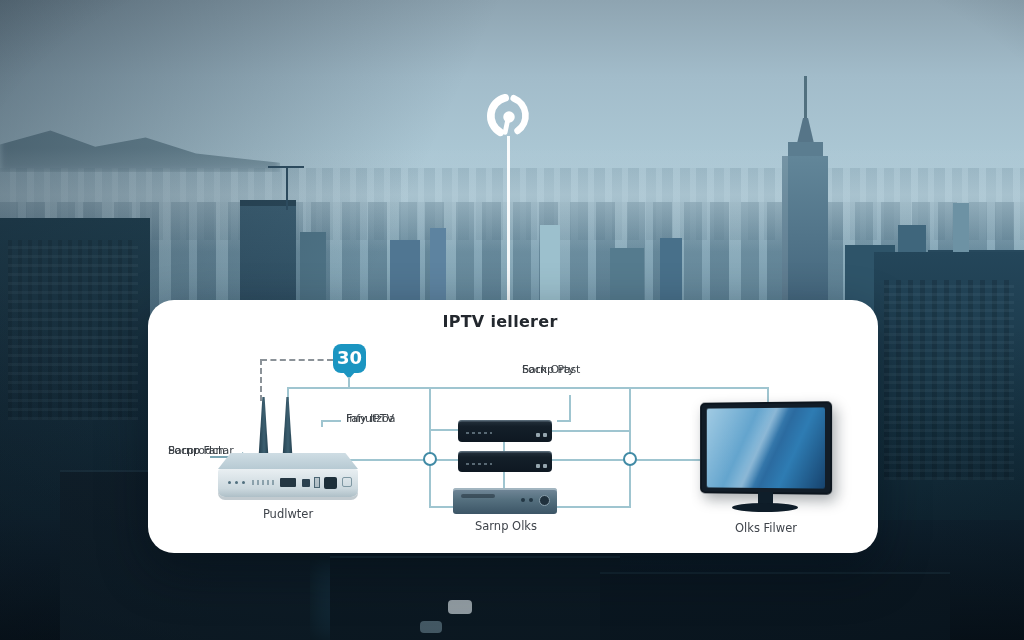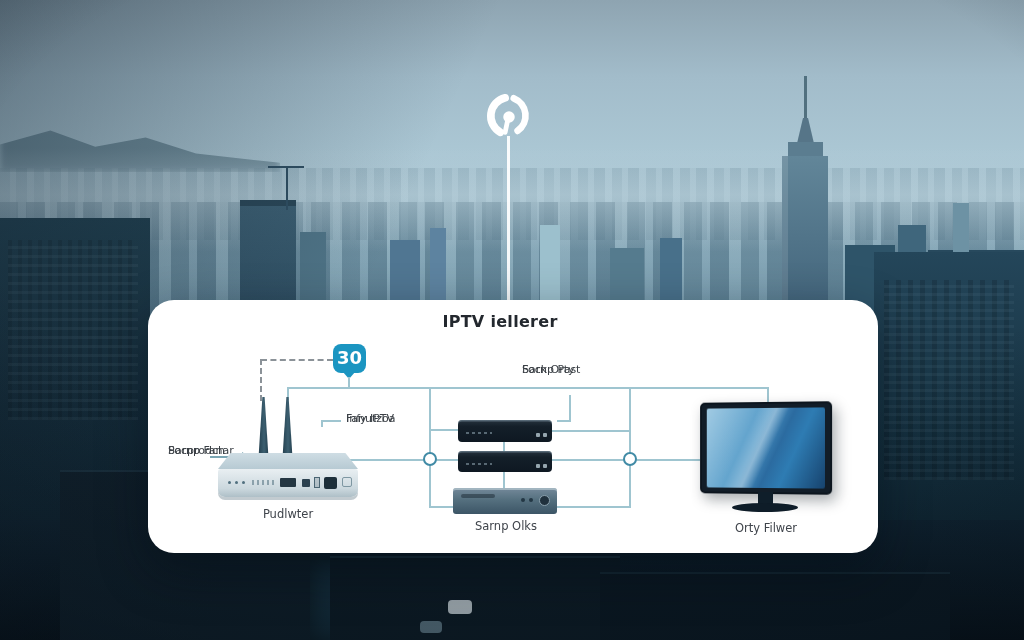--- a/index.html
+++ b/index.html
@@ -308,16 +308,16 @@
     <div class="caption cap-stb">Sarnp Olks</div>
 
     <div class="tv">
       <div class="tv-frame">
         <div class="tv-screen"></div>
         <div class="tv-sheen"></div>
       </div>
       <div class="tv-neck"></div>
       <div class="tv-base"></div>
     </div>
-    <div class="caption cap-tv">Orty Filwer</div>
+    <div class="caption cap-tv">Olks Filwer</div>
   </div>
 
 </div>
 
 </body></html>

